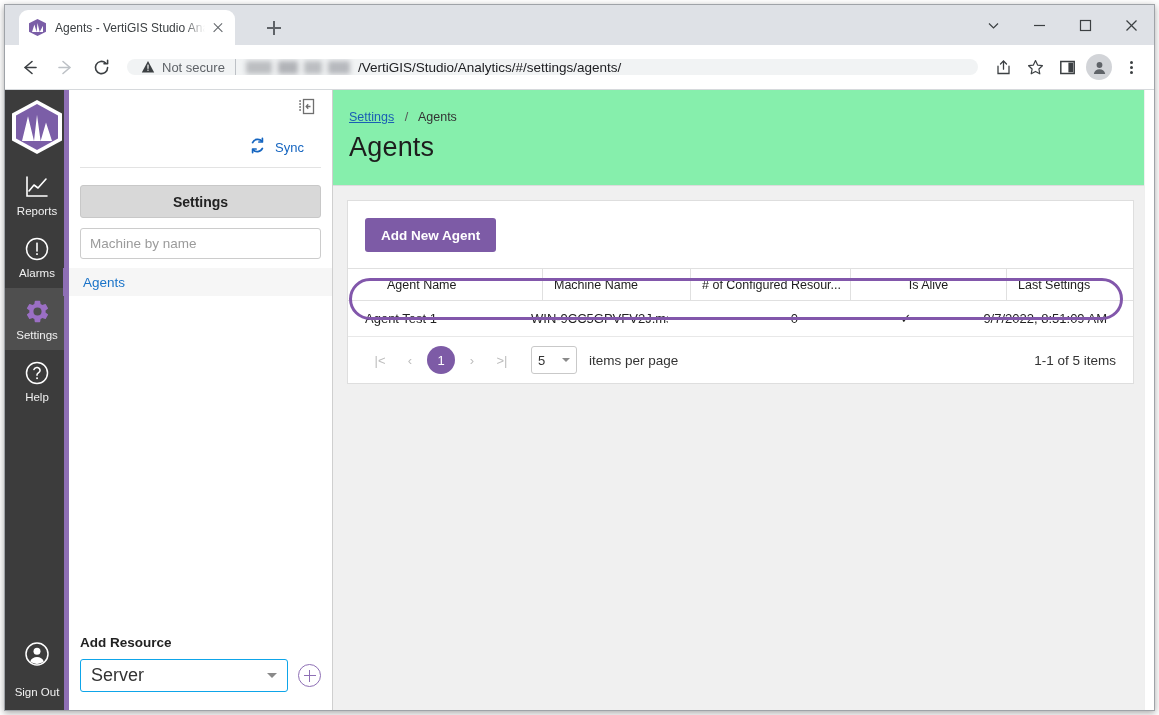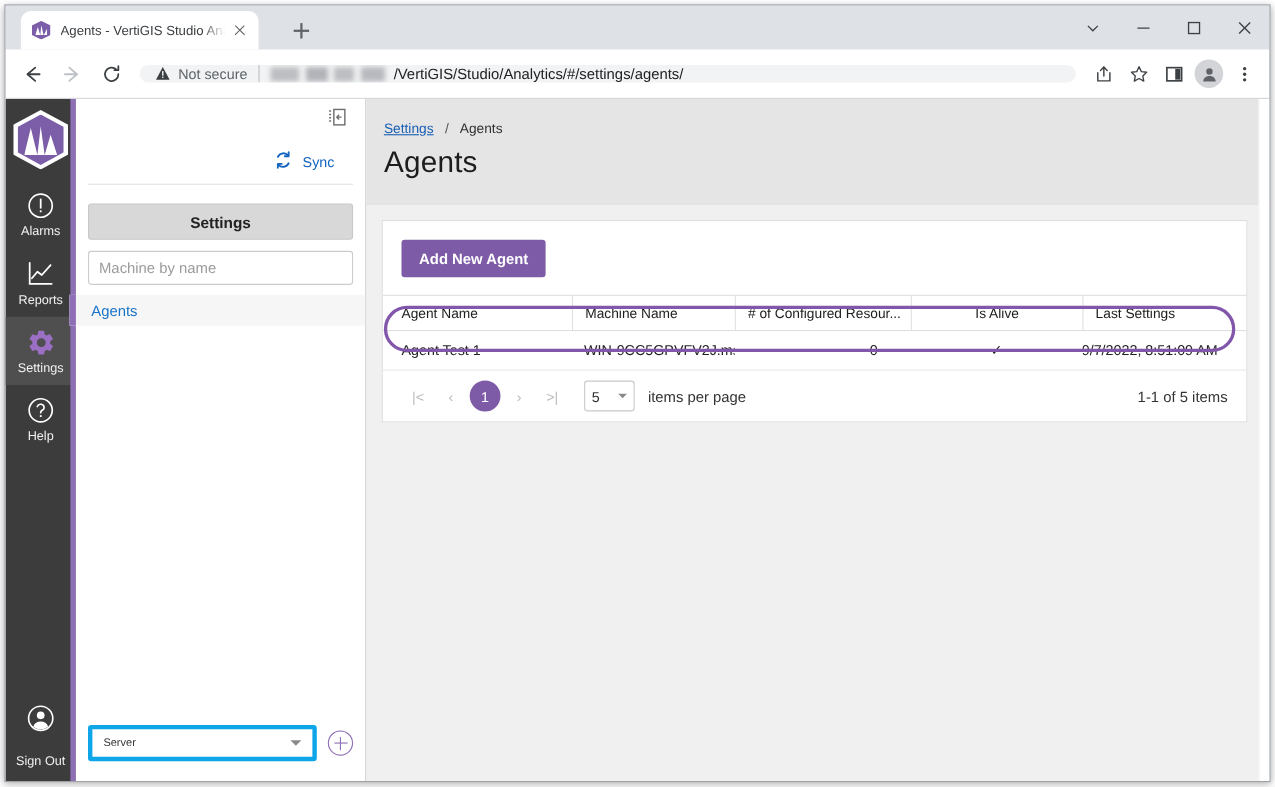--- a/index.html
+++ b/index.html
@@ -264,24 +264,24 @@
     margin-top: auto;
     padding: 0 11px 18px 11px;
   }
   .add-res-label {
     font-size: 13.5px; font-weight: 700; color: #222;
     margin-bottom: 9px;
   }
   .add-res-row { display: flex; align-items: center; gap: 10px; }
   .select-box {
     flex: 1; height: 33px;
-    border: 4px solid #0ea5e9; border-radius: 3px;
+    border: 1px solid #0ea5e9; border-radius: 3px;
     display: flex; align-items: center; justify-content: space-between;
     padding: 0 10px;
-    font-size: 10px; color: #333;
+    font-size: 18px; color: #333;
     cursor: pointer;
   }
   .caret {
     width: 0; height: 0;
     border-left: 5px solid transparent;
     border-right: 5px solid transparent;
     border-top: 5px solid #8a8a8a;
   }
   .plus-circle {
     width: 23px; height: 23px; flex: 0 0 23px;
@@ -290,21 +290,21 @@
   }
   .plus-circle::before, .plus-circle::after {
     content: ""; position: absolute; background: #8e6fb5;
   }
   .plus-circle::before { left: 4.5px; top: 9.7px; width: 12px; height: 1.7px; }
   .plus-circle::after  { left: 9.7px; top: 4.5px; width: 1.7px; height: 12px; }
 
   
   .main {
     flex: 1;
-    background: #e5e5e5;
+    background: #86efac;
     position: relative;
     overflow: hidden;
   }
   .crumbs {
     padding: 20px 0 0 16px;
     font-size: 12.5px; color: #333;
   }
   .crumbs a {
     color: #1a5fb4; text-decoration: underline; cursor: pointer;
   }
@@ -336,20 +336,21 @@
     border-radius: 3px; cursor: pointer;
     border: none;
     font-family: "Liberation Sans", sans-serif;
   }
   .grid { margin-top: 16px; width: 100%; }
   .grid-head {
     display: flex;
     border-top: 1px solid #e0e0e0;
     border-bottom: 1px solid #e0e0e0;
     height: 33px;
+    padding-left: 22px;
   }
   .gh {
     display: flex; align-items: center;
     font-size: 12.5px; color: #1d1d1d;
     padding: 0 11px;
     border-left: 1px solid #e0e0e0;
     position: relative;
     cursor: pointer;
     overflow: hidden; white-space: nowrap;
   }
@@ -543,36 +544,36 @@
         <span class="logo-hex">
           <span class="outer"></span>
             <span class="inner"></span>
             <span class="mark"></span>
         </span>
       </div>
 
       <div class="rail-item">
         <span class="ricon">
           <svg width="26" height="26" viewBox="0 0 26 26">
+              <path d="M3 3 L3 22 L23 22" stroke="#fff" stroke-width="1.6" fill="none" stroke-linecap="round"></path>
+              <path d="M5 17 L10 11 L14 14 L22 5" stroke="#fff" stroke-width="1.6" fill="none" stroke-linecap="round" stroke-linejoin="round"></path>
+            </svg>
+        </span>
+        <span>Reports</span>
+      </div>
+
+      <div class="rail-item">
+        <span class="ricon">
+          <svg width="26" height="26" viewBox="0 0 26 26">
               <circle cx="13" cy="13" r="10.5" stroke="#fff" stroke-width="1.5" fill="none"></circle>
               <rect x="12.2" y="6.6" width="1.6" height="9" fill="#fff"></rect>
               <rect x="12.2" y="17.2" width="1.6" height="1.8" fill="#fff"></rect>
             </svg>
         </span>
         <span>Alarms</span>
-      </div>
-
-      <div class="rail-item">
-        <span class="ricon">
-          <svg width="26" height="26" viewBox="0 0 26 26">
-              <path d="M3 3 L3 22 L23 22" stroke="#fff" stroke-width="1.6" fill="none" stroke-linecap="round"></path>
-              <path d="M5 17 L10 11 L14 14 L22 5" stroke="#fff" stroke-width="1.6" fill="none" stroke-linecap="round" stroke-linejoin="round"></path>
-            </svg>
-        </span>
-        <span>Reports</span>
       </div>
 
       <div class="rail-item active">
         <span class="ricon">
           <svg width="27" height="27" viewBox="0 0 24 24">
               <path fill="#9b6fc4" d="M19.14 12.94a7.07 7.07 0 0 0 0-1.88l2.03-1.58a.5.5 0 0 0 .12-.64l-1.92-3.32a.5.5 0 0 0-.6-.22l-2.39.96a7.3 7.3 0 0 0-1.62-.94l-.36-2.54a.5.5 0 0 0-.5-.42h-3.84a.5.5 0 0 0-.5.42l-.36 2.54c-.58.24-1.12.56-1.62.94l-2.39-.96a.5.5 0 0 0-.6.22L2.67 8.84a.5.5 0 0 0 .12.64l2.03 1.58a7.07 7.07 0 0 0 0 1.88l-2.03 1.58a.5.5 0 0 0-.12.64l1.92 3.32c.12.22.38.3.6.22l2.39-.96c.5.38 1.04.7 1.62.94l.36 2.54c.04.24.25.42.5.42h3.84c.25 0 .46-.18.5-.42l.36-2.54c.58-.24 1.12-.56 1.62-.94l2.39.96c.22.08.48 0 .6-.22l1.92-3.32a.5.5 0 0 0-.12-.64zM12 15.6A3.6 3.6 0 1 1 12 8.4a3.6 3.6 0 0 1 0 7.2z"></path>
             </svg>
         </span>
         <span>Settings</span>
       </div>
@@ -632,20 +633,21 @@
 
       <div class="filter-input">Machine by name</div>
 
       <div class="panel-list">
         <div class="panel-list-item">
           <span>Agents</span>
         </div>
       </div>
 
       <div class="panel-bottom">
+        <div class="add-res-label">Add Resource</div>
         <div class="add-res-row">
           <div class="select-box">
             <span>Server</span>
             <span class="caret"></span>
           </div>
           <div class="plus-circle"></div>
         </div>
       </div>
     </div>
 

